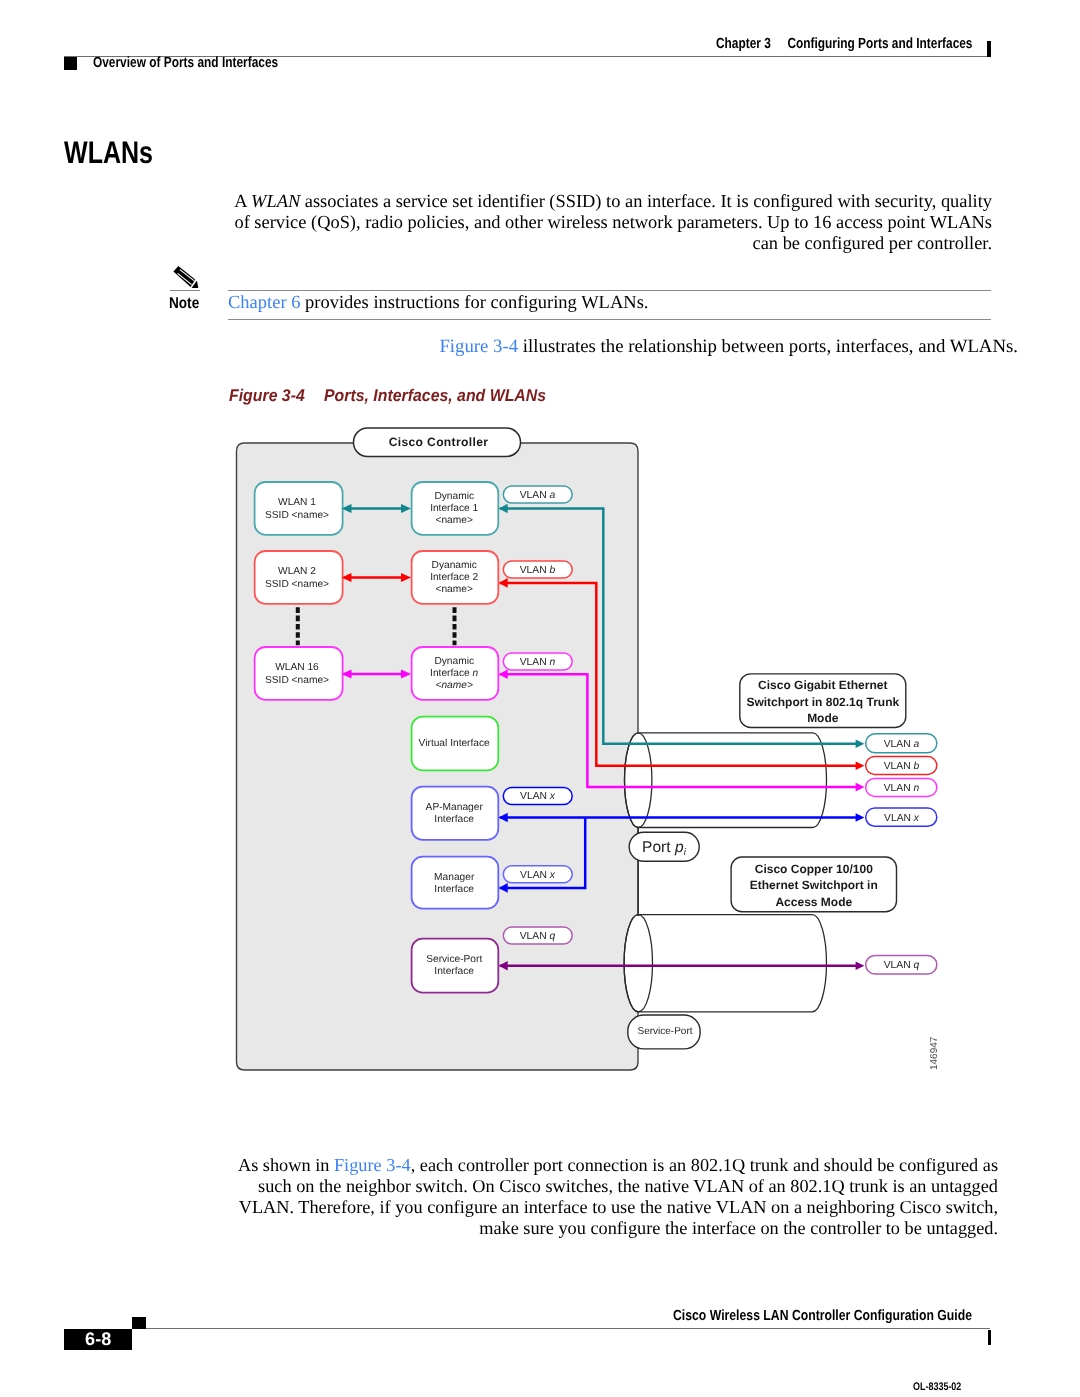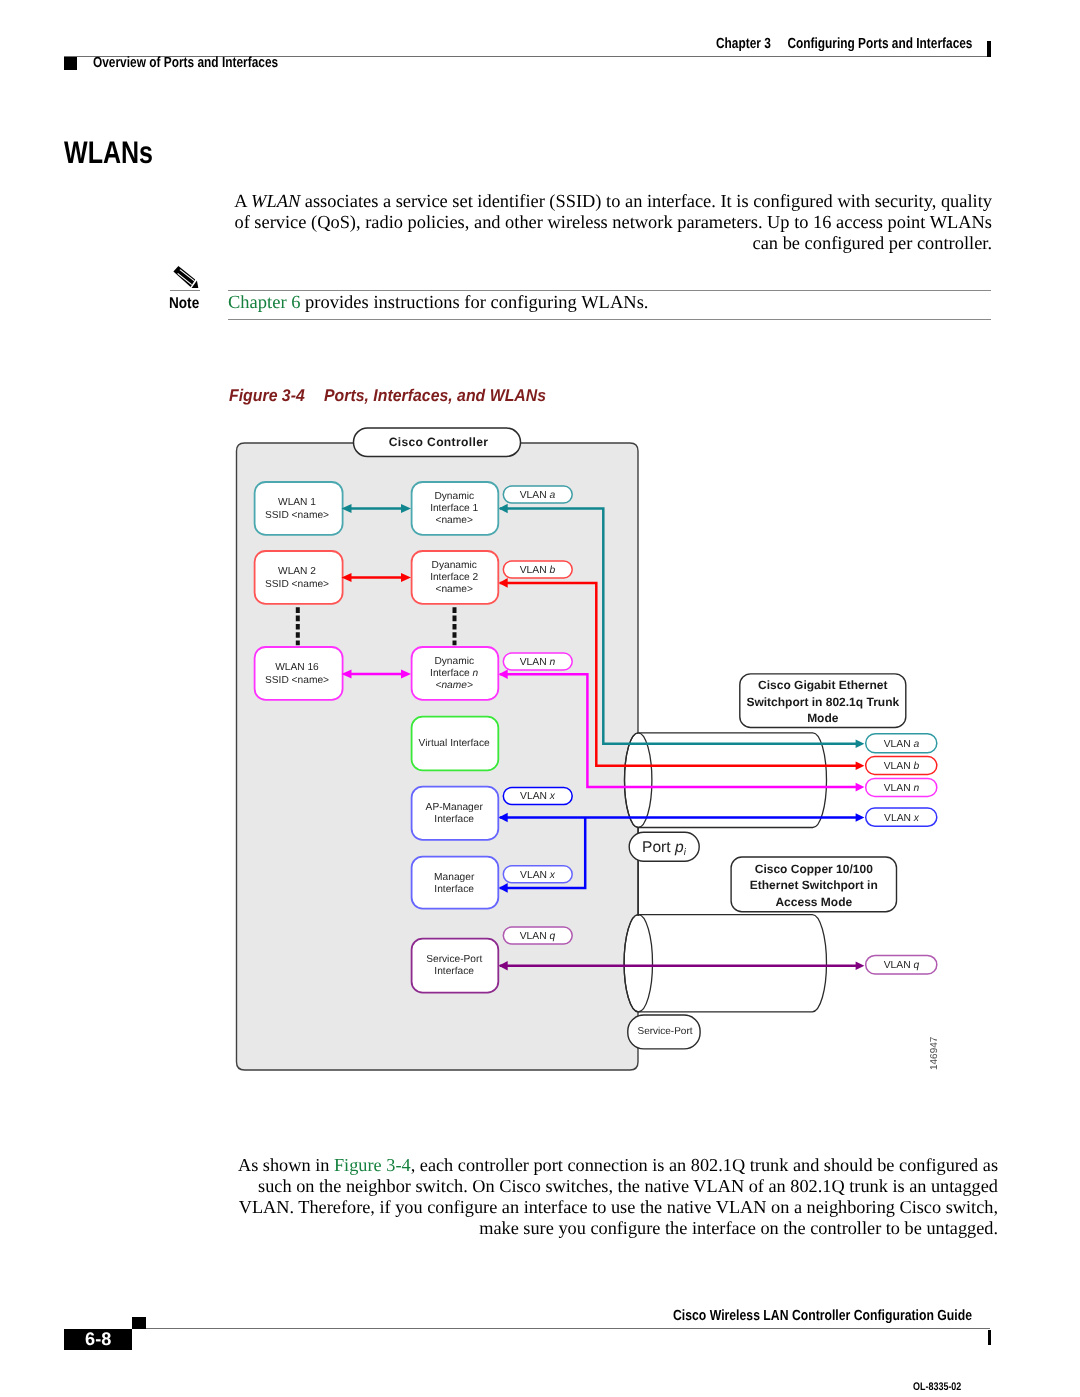--- a/index.html
+++ b/index.html
@@ -25,21 +25,21 @@
   
   .h1{position:absolute;left:63.7px;top:135px;font-family:"Liberation Sans",sans-serif;
       font-weight:bold;font-size:31.3px;color:#000;}
   .h1 > span{display:inline-block;transform:scaleX(0.80);transform-origin:left center;}
 
   
   .body-p{position:absolute;font-size:18.5px;line-height:21.1px;color:#000;text-align:right;}
   #p1{left:228px;top:191.3px;width:764px;font-size:18.4px;}
   #p-fig{left:228px;top:336px;width:790px;font-size:18.8px;}
   #p2{left:228px;top:1155px;width:770px;font-size:18.3px;line-height:21px;}
-  .lnk{color:#15803d;}
+  .lnk{color:#3b82f6;}
 
   
   .note-rule{position:absolute;background:#8a8a8a;height:1.2px;}
   #note-rule-top{left:228px;width:763px;top:290px;}
   #note-rule-bottom{left:228px;width:763px;top:318.5px;}
   #note-rule-pencil{left:170px;width:30px;top:290px;}
   #note-icon{left:168px;top:264px;}
   .note-lbl{position:absolute;font-family:"Liberation Sans",sans-serif;font-weight:bold;font-size:15.8px;
      left:168.6px;top:295.4px;}
   .note-lbl span{display:inline-block;transform:scaleX(0.86);transform-origin:left center;}
@@ -93,20 +93,21 @@
       <path d="M5.4 7.6 L10.4 2.0 L27.2 15.6 L22.6 22.9 Z"></path>
       <path d="M28.9 16.6 L30.3 24.0 L23.6 24.1 Z"></path>
     </g>
     <g stroke="#ffffff" stroke-width="1.2" fill="none" stroke-linecap="butt">
       <path d="M11.9 5.6 L26.0 16.6"></path>
       <path d="M9.6 9.4 L23.6 20.6"></path>
     </g>
   </svg>
   <div class="note-txt" id="note-text"><span class="lnk">Chapter 6</span> <span>provides instructions for configuring WLANs.</span></div>
 
+  <div class="body-p" id="p-fig"><span class="lnk">Figure 3-4</span> <span>illustrates the relationship between ports, interfaces, and WLANs.</span></div>
 
   <div class="figcap"><span>Figure 3-4</span><span class="gap"></span><span>Ports, Interfaces, and WLANs</span></div>
 
   <svg id="figure" width="1080" height="1397" viewBox="0 0 1080 1397">
   <g id="fig-g">
         <path d="M236.5 451 q0 -8 8 -8 L630 443 q8 0 8 8 L638 1062 q0 8 -8 8 L244.5 1070 q-8 0 -8 -8 Z" fill="#e8e8e8" stroke="#404040" stroke-width="1.4"></path>
         <rect x="353.5" y="428" width="167" height="28.5" rx="14" ry="14" fill="#fff" stroke="#2b2b2b" stroke-width="1.5"></rect>
         <text x="438.5" y="445.7" text-anchor="middle" font-size="12.1" font-family="&quot;Liberation Sans&quot;, sans-serif" fill="#1a1a1a" font-weight="bold" letter-spacing="0.35">Cisco Controller</text>
         <rect x="254.6" y="482" width="88" height="52.8" rx="11" ry="11" fill="#fff" stroke="#4ba8af" stroke-width="1.8"></rect>
         <text x="297" y="504.5" text-anchor="middle" font-size="10.2" font-family="&quot;Liberation Sans&quot;, sans-serif" fill="#242424">WLAN 1</text>

